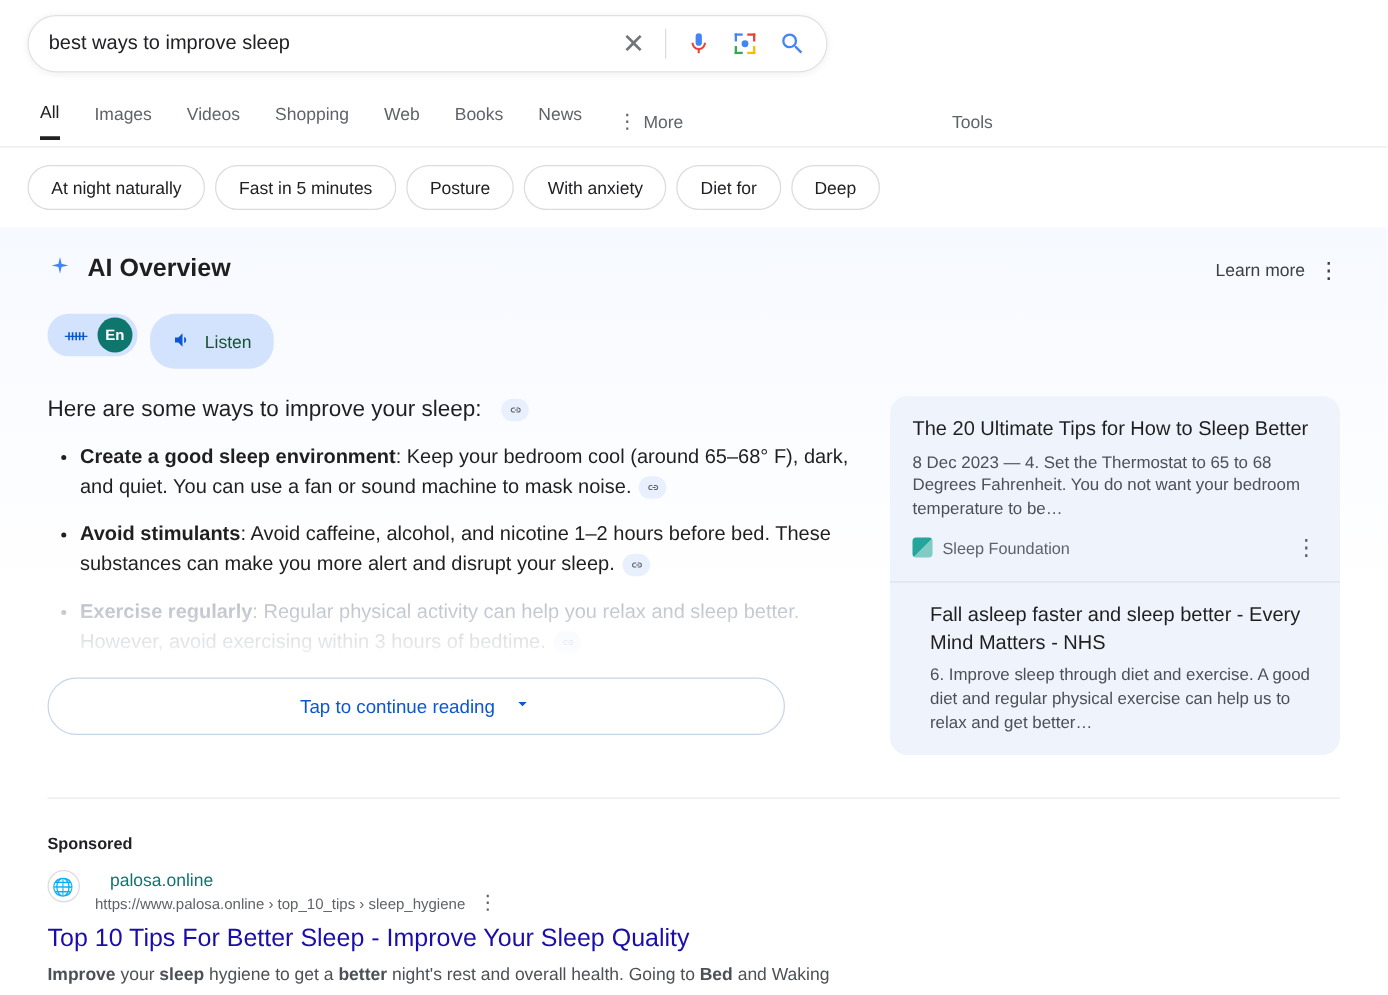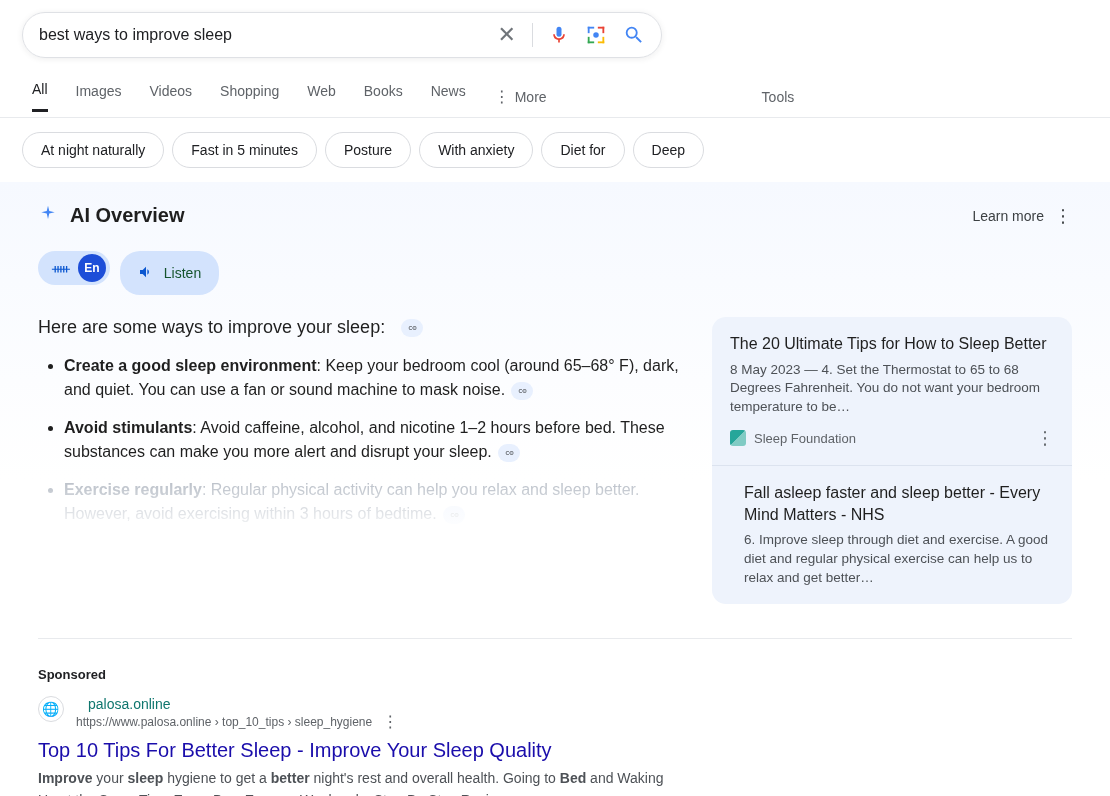--- a/index.html
+++ b/index.html
@@ -24,21 +24,21 @@
   .chip { border: 1px solid #dadce0; border-radius: 20px; padding: 9px 18px; font-size: 14px; color: #202124; cursor: pointer; background: #fff; }
   
   .ai-section { background: linear-gradient(180deg, #f6f9ff 0%, #ffffff 65%); padding: 22px 38px 0 38px; margin-top: 14px; }
   .ai-header { display: flex; align-items: center; justify-content: space-between; }
   .ai-title-group { display: flex; align-items: center; gap: 12px; }
   .ai-title { font-size: 20px; font-weight: 600; color: #1f1f1f; }
   .learn-more-group { display: flex; align-items: center; gap: 10px; color: #3c4043; font-size: 14px; }
   
   .ai-controls { display: flex; gap: 10px; margin-top: 24px; }
   .lang-pill { display: flex; align-items: center; background: #d3e3fd; border-radius: 20px; height: 34px; padding: 0 4px 0 14px; gap: 8px; cursor: pointer; }
-  .lang-badge { background: #1d4ed8; color: #fff; width: 28px; height: 28px; border-radius: 50%; display: flex; align-items: center; justify-content: center; font-size: 12px; font-weight: 600; }
+  .lang-badge { background: #0f766e; color: #fff; width: 28px; height: 28px; border-radius: 50%; display: flex; align-items: center; justify-content: center; font-size: 12px; font-weight: 600; }
   .listen-pill { display: flex; align-items: center; background: #d3e3fd; border-radius: 20px; height: 44px; padding: 0 18px; gap: 10px; cursor: pointer; color: #14532d; font-size: 14px; }
   
   .ai-body { display: flex; gap: 28px; margin-top: 22px; }
   .ai-left { flex: 1; min-width: 0; }
   .ai-intro { font-size: 18px; color: #1f1f1f; display: flex; align-items: center; gap: 10px; }
   .link-chip { display: inline-flex; align-items: center; justify-content: center; width: 22px; height: 18px; border-radius: 10px; background: #e8f0fe; margin-left: 6px; vertical-align: middle; }
   .ai-list { list-style: disc; padding-left: 26px; margin-top: 16px; }
   .ai-list li { font-size: 16px; color: #1f1f1f; line-height: 1.5; margin-bottom: 14px; }
   .ai-list li.faded { color: #b7bdc6; }
   .ai-list li.faded .bold { color: #b7bdc6; }
@@ -193,26 +193,34 @@
           <li class="faded"><span class="bold">Exercise regularly</span><span>: Regular physical activity can help you relax and sleep better. However, avoid exercising within 3 hours of bedtime.</span><span class="link-chip" style="opacity:.5">
                 <svg width="10" height="10" viewBox="0 0 24 24">
                   <path fill="#9aa0a6" d="M3.9 12a5 5 0 0 1 5-5h3v2h-3a3 3 0 0 0 0 6h3v2h-3a5 5 0 0 1-5-5zm8-1h6v2h-6v-2zm3-4h3a5 5 0 0 1 0 10h-3v-2h3a3 3 0 0 0 0-6h-3V7z"></path>
                 </svg>
               </span></li>
 
         </ul>
         <div class="fade-overlay"></div>
       </div>
 
+      <div class="continue-btn">
+        <span>Tap to continue reading</span>
+        <span>
+          <svg width="16" height="16" viewBox="0 0 24 24">
+              <path fill="#0b57d0" d="M7 10l5 5 5-5z"></path>
+            </svg>
+        </span>
+      </div>
     </div>
 
     <div class="ai-right">
       <div class="source-card">
         <div class="source-title dark">The 20 Ultimate Tips for How to Sleep Better</div>
-        <div class="source-snippet">8 May 2023 — 4. Set the Thermostat to 65 to 68 Degrees Fahrenheit. You do not want your bedroom temperature to be…</div>
+        <div class="source-snippet">8 Dec 2023 — 4. Set the Thermostat to 65 to 68 Degrees Fahrenheit. You do not want your bedroom temperature to be…</div>
         <div class="source-footer">
           <div class="source-pub">
             <span class="pub-icon"></span>
             <span>Sleep Foundation</span>
           </div>
           <span style="color:#5f6368;font-size:18px;cursor:pointer;">⋮</span>
         </div>
       </div>
       <div class="source-card">
         <div class="source-title dark">Fall asleep faster and sleep better - Every Mind Matters - NHS</div>

